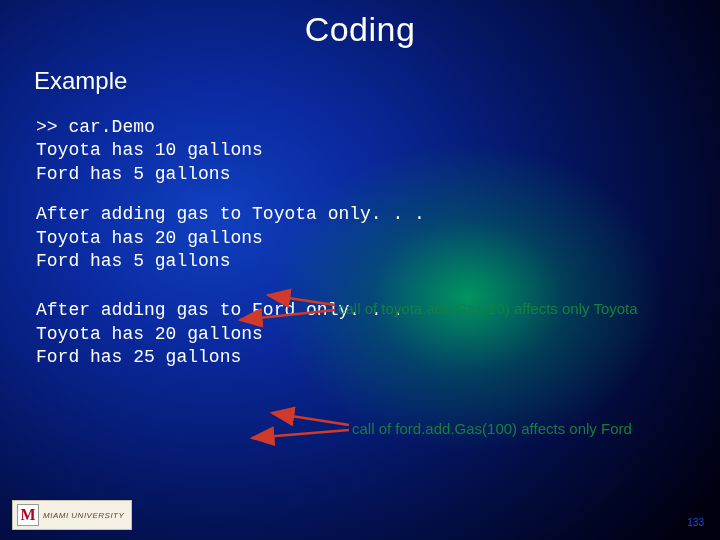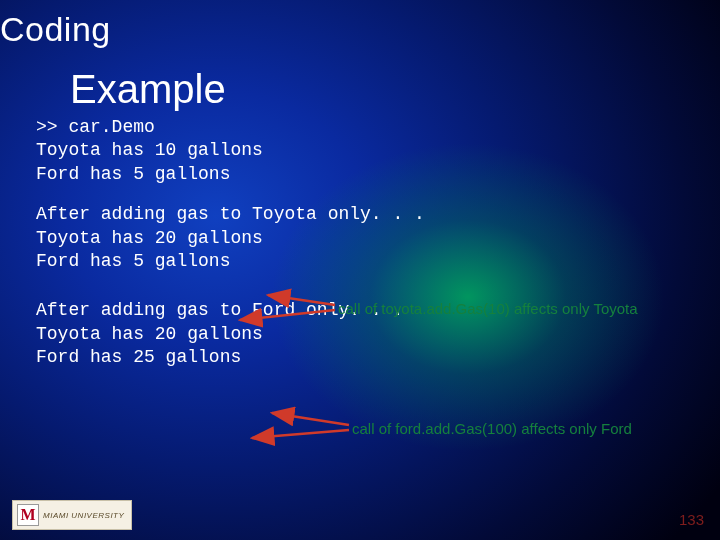--- a/index.html
+++ b/index.html
@@ -7,40 +7,39 @@
   body {
     font-family: Arial, Helvetica, sans-serif;
     color: #fff;
     background:
       radial-gradient(ellipse 280px 220px at 65% 55%, rgba(0,170,90,0.85) 0%, rgba(0,120,80,0.4) 35%, rgba(0,60,120,0.0) 70%),
       radial-gradient(ellipse 600px 500px at 30% 40%, #1040c0 0%, #0a2aa0 25%, #051a70 50%, #020a38 78%, #000010 100%);
     position: relative;
   }
   .title {
     width: 100%;
-    text-align: left;
+    text-align: center;
     font-size: 34px;
     font-weight: 400;
     padding-top: 10px;
     letter-spacing: 0.5px;
   }
   .subtitle {
-    font-size: 40px;
+    font-size: 24px;
     font-weight: 400;
     padding: 18px 4px 0 34px;
-    margin-left: 36px;
   }
   .code {
     font-family: "Courier New", Courier, monospace;
     font-size: 18px;
     line-height: 1.3;
     white-space: pre;
     padding-left: 36px;
   }
-  .block1 { margin-top: 4px; }
+  .block1 { margin-top: 21px; }
   .block2 { margin-top: 17px; }
   .block3 { margin-top: 26px; }
   .annot {
     position: absolute;
     font-family: Arial, sans-serif;
     font-size: 15px;
     color: #15803d;
   }
   .annot1 { left: 338px; top: 300px; }
   .annot2 { left: 352px; top: 420px; }
@@ -72,22 +71,22 @@
   .logo-text {
     font-size: 8px;
     color: #5a4a2a;
     letter-spacing: 0.5px;
     font-style: italic;
   }
   .pagenum {
     position: absolute;
     right: 16px;
     bottom: 12px;
-    font-size: 15px;
-    color: #7f1d1d;
+    font-size: 10px;
+    color: #1d4ed8;
   }
 </style>
 </head>
 <body>
 
 <div class="title">Coding</div>
 <div class="subtitle">Example</div>
 
 <div class="code block1">&gt;&gt; car.Demo
 Toyota has 10 gallons

